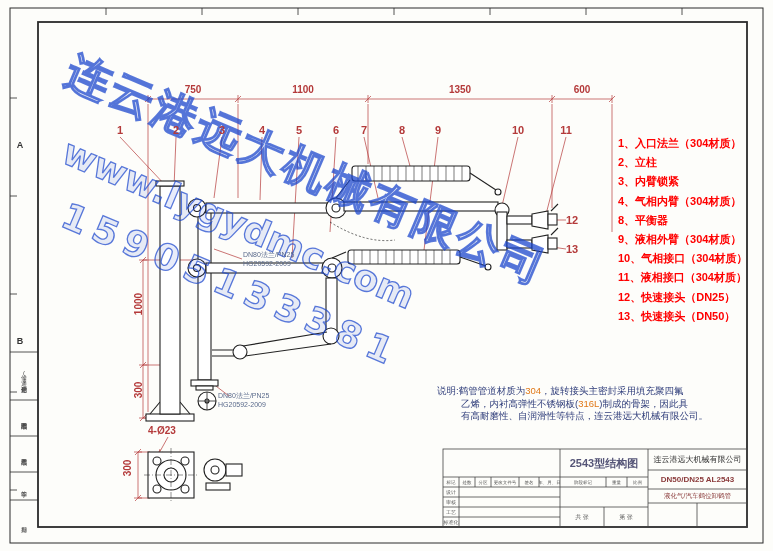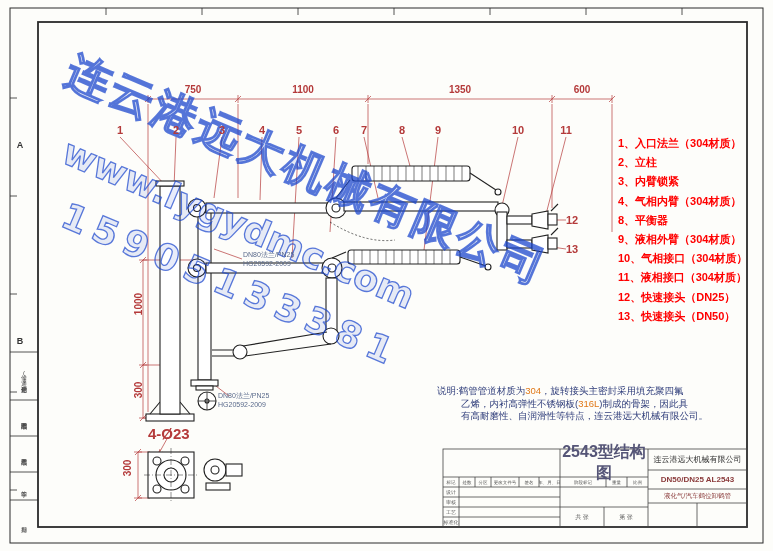--- a/index.html
+++ b/index.html
@@ -10,21 +10,21 @@
   .center{display:flex;align-items:center;justify-content:center;text-align:center;}
   .dim{color:#b43a3a;font-size:10px;font-weight:bold;white-space:nowrap;}
   .rot{transform:rotate(-90deg);transform-origin:center center;}
   .callout{color:#b43a3a;font-size:11px;font-weight:bold;width:16px;text-align:center;}
   .plist{width:160px;}
   .plist div{color:#ff0000;font-size:11px;font-weight:bold;line-height:19.2px;white-space:nowrap;}
   .flabel div{color:#5b6b8c;font-size:7px;line-height:8.5px;white-space:nowrap;}
   .desc{color:#2f3d7a;font-size:9.5px;line-height:12.5px;white-space:nowrap;}
   .desc .hl{color:#e07818;font-weight:normal;}
   .desc .ind{padding-left:24px;}
-  .tb-title{color:#555577;font-size:16px;font-weight:bold;}
+  .tb-title{color:#555577;font-size:11px;font-weight:bold;}
   .tb-co{color:#333;font-size:8px;}
   .tb-model{color:#8a3a3a;font-size:8px;font-weight:bold;}
   .tb-prod{color:#8a3a3a;font-size:6.5px;}
   .tb-cell{color:#555;font-size:4.5px;white-space:nowrap;overflow:hidden;}
   .tb-row{color:#555;font-size:5px;}
   .tb-foot{color:#555;font-size:6px;}
   .zone{color:#333;font-size:9px;font-weight:bold;width:14px;text-align:center;}
   .vcell{display:flex;align-items:center;justify-content:center;width:28px;left:10px;}
   .vtext{writing-mode:vertical-rl;text-orientation:upright;font-size:6px;color:#444;line-height:1;}
   .watermark{left:80px;top:42px;transform:rotate(23deg);transform-origin:0 0;pointer-events:none;}
@@ -177,21 +177,21 @@
     </div>
 
 <div class="abs dim center" style="left:176px;top:84px;width:34px;">750</div>
 <div class="abs dim center" style="left:283px;top:84px;width:40px;">1100</div>
 <div class="abs dim center" style="left:440px;top:84px;width:40px;">1350</div>
 <div class="abs dim center" style="left:565px;top:84px;width:34px;">600</div>
 
 <div class="abs dim center rot" style="left:118px;top:298px;width:40px;height:12px;">1000</div>
 <div class="abs dim center rot" style="left:121px;top:384px;width:34px;height:12px;">300</div>
 <div class="abs dim center rot" style="left:110px;top:462px;width:34px;height:12px;">300</div>
-<div class="abs dim" style="left:148px;top:425px;font-size:15px;">4-Ø23</div>
+<div class="abs dim" style="left:148px;top:425px;font-size:10px;">4-Ø23</div>
 
 <div class="abs callout" style="left:112px;top:124px;">1</div>
 <div class="abs callout" style="left:168px;top:124px;">2</div>
 <div class="abs callout" style="left:214px;top:124px;">3</div>
 <div class="abs callout" style="left:254px;top:124px;">4</div>
 <div class="abs callout" style="left:291px;top:124px;">5</div>
 <div class="abs callout" style="left:328px;top:124px;">6</div>
 <div class="abs callout" style="left:356px;top:124px;">7</div>
 <div class="abs callout" style="left:394px;top:124px;">8</div>
 <div class="abs callout" style="left:430px;top:124px;">9</div>

